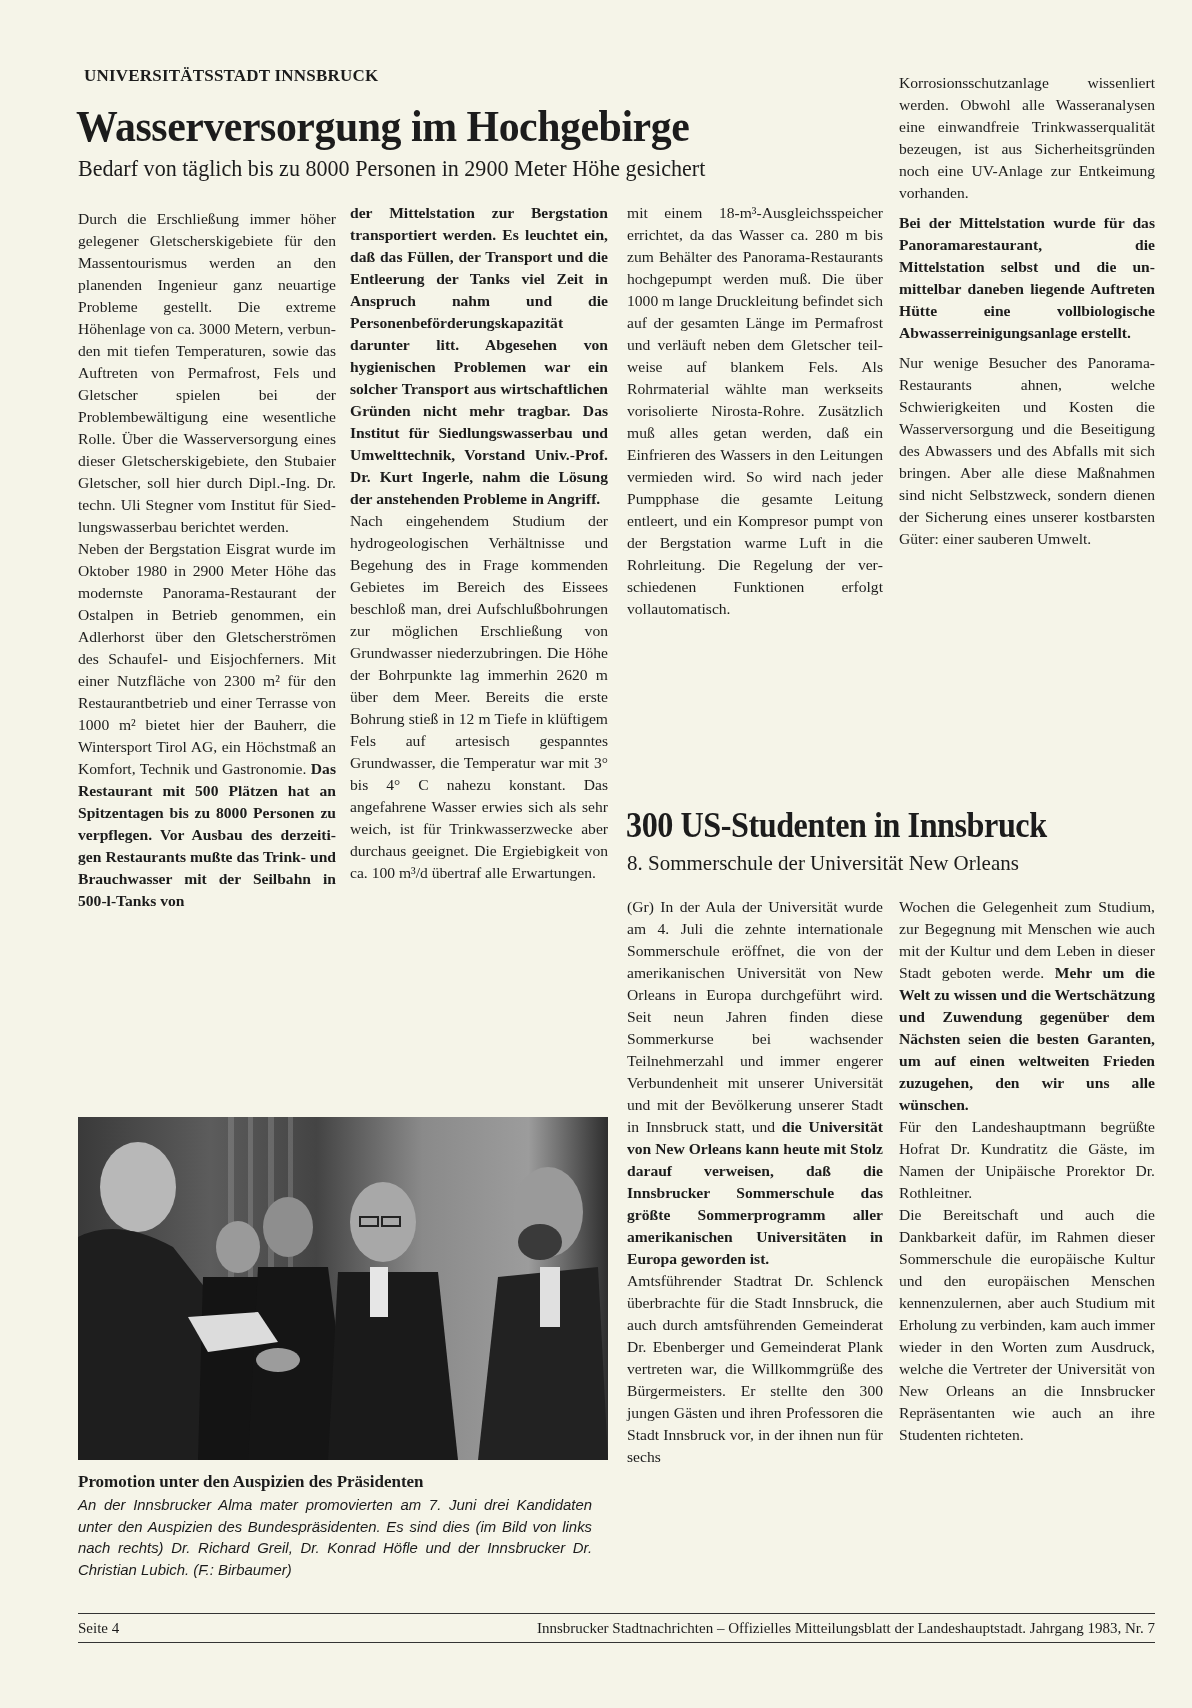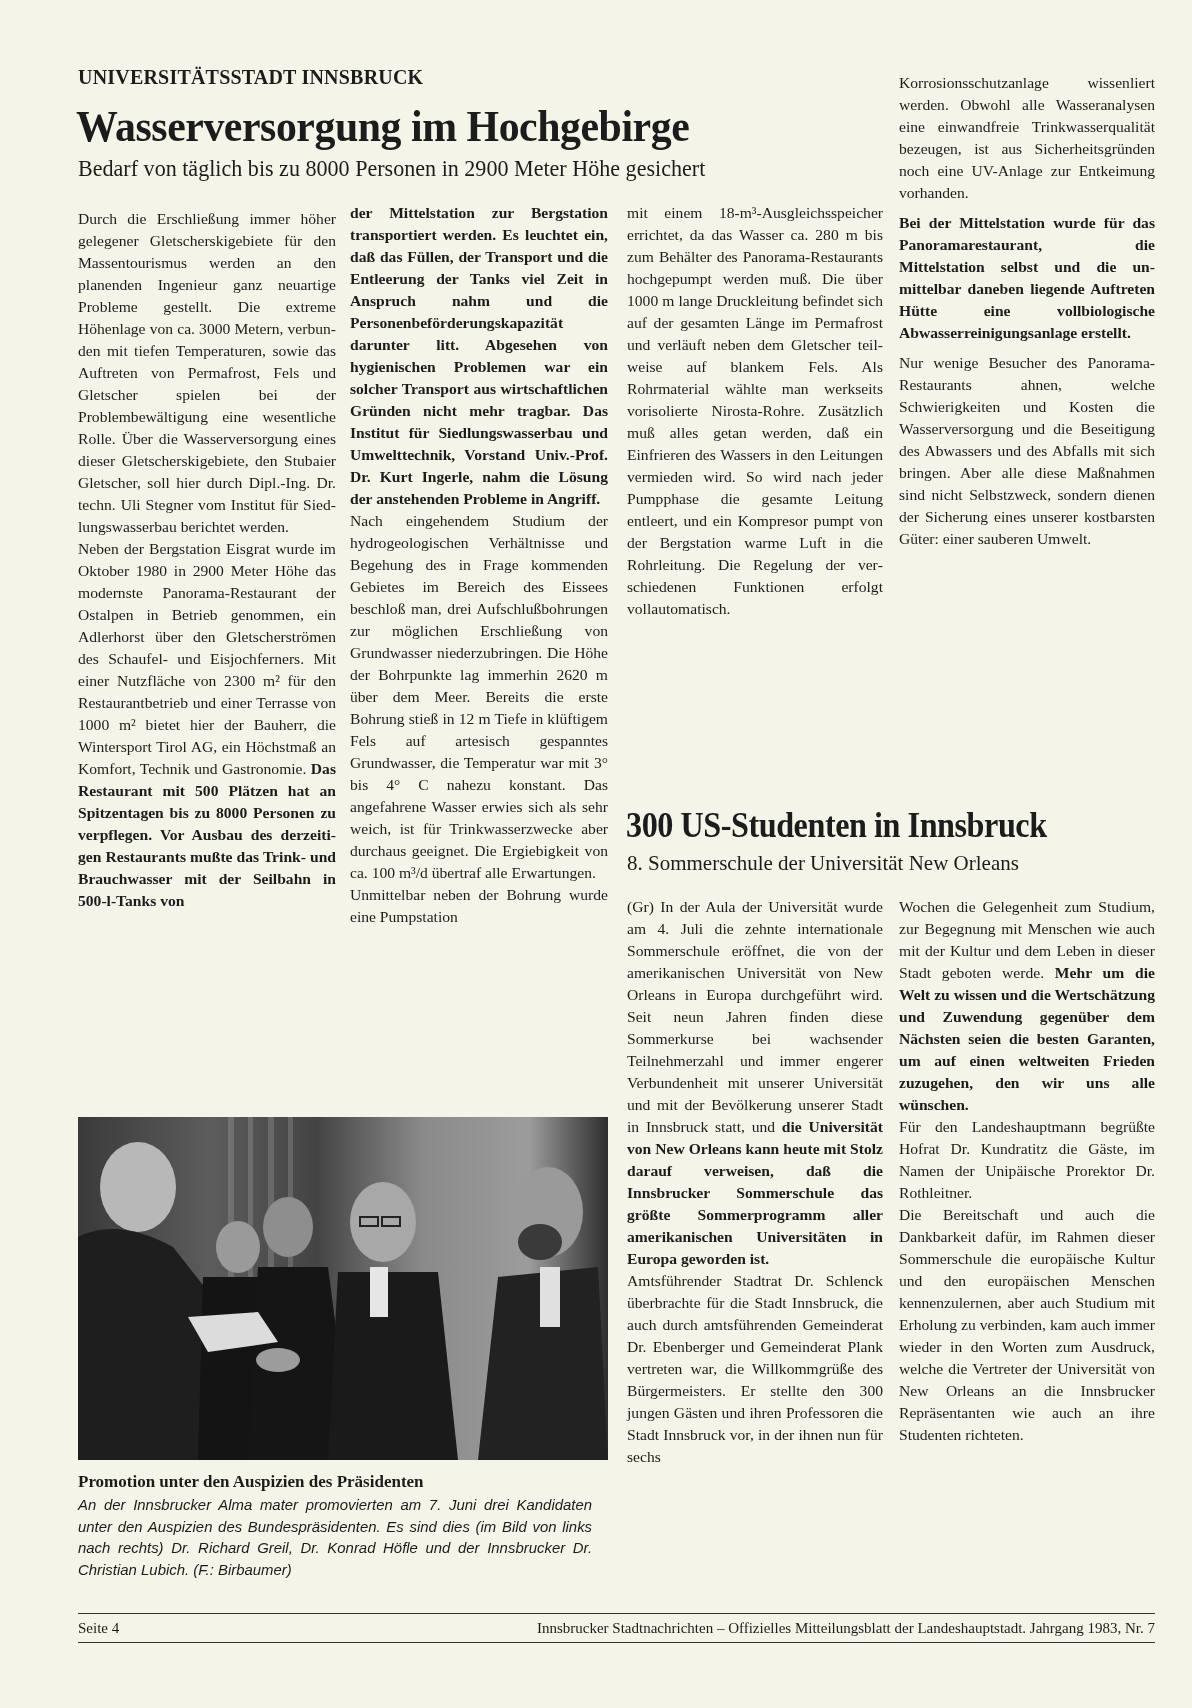--- a/index.html
+++ b/index.html
@@ -6,22 +6,22 @@
   body {
     width: 1192px; height: 1708px;
     background: #f5f4e8;
     position: relative;
     overflow: hidden;
     font-family: "Liberation Serif", "DejaVu Serif", serif;
     color: #1c1c1c;
   }
   .abs { position: absolute; }
   .kicker {
-    left: 78px; top: 66px;
-    font-weight: bold; font-size: 20px; letter-spacing: 0.2px;
+    left: 84px; top: 66px;
+    font-weight: bold; font-size: 17px; letter-spacing: 0.2px;
   }
   .headline {
     left: 76px; top: 100px;
     font-weight: bold; font-size: 45px; line-height: 52px;
     letter-spacing: -0.5px;
     transform: scaleX(0.93); transform-origin: left top;
   }
   .subhead {
     left: 78px; top: 155px;
     font-size: 23px; line-height: 28px;
@@ -86,21 +86,20 @@
 <div class="abs subhead">Bedarf von täglich bis zu 8000 Personen in 2900 Meter Höhe gesichert</div>
 
 <div class="col c1">
   <p>Durch die Erschließung immer höher gelegener Gletscherskige­biete für den Massentourismus werden an den planenden Inge­nieur ganz neuartige Probleme gestellt. Die extreme Höhenlage von ca. 3000 Metern, verbun­den mit tiefen Temperaturen, sowie das Auftreten von Per­mafrost, Fels und Gletscher spielen bei der Problembewälti­gung eine wesentliche Rolle. Über die Wasserversorgung ei­nes dieser Gletscherskigebiete, den Stubaier Gletscher, soll hier durch Dipl.-Ing. Dr. techn. Uli Stegner vom Institut für Sied­lungswasserbau berichtet wer­den.</p>
   <p><span>Neben der Bergstation Eisgrat wurde im Oktober 1980 in 2900 Meter Höhe das modernste Panorama-Restaurant der Ostalpen in Betrieb genommen, ein Adlerhorst über den Glet­scherströmen des Schaufel- und Eisjochferners. Mit einer Nutz­fläche von 2300 m² für den Re­staurantbetrieb und einer Ter­rasse von 1000 m² bietet hier der Bauherr, die Wintersport Tirol AG, ein Höchstmaß an Komfort, Technik und Gastro­nomie. </span><span class="b">Das Restaurant mit 500 Plätzen hat an Spitzentagen bis zu 8000 Personen zu verpfle­gen. Vor Ausbau des derzeiti­gen Restaurants mußte das Trink- und Brauchwasser mit der Seilbahn in 500-l-Tanks von</span></p>
 </div>
 
 <div class="col c2">
   <p class="b">der Mittelstation zur Bergsta­tion transportiert werden. Es leuchtet ein, daß das Füllen, der Transport und die Entleerung der Tanks viel Zeit in Anspruch nahm und die Personenbeför­derungskapazität darunter litt. Abgesehen von hygienischen Problemen war ein solcher Transport aus wirtschaftlichen Gründen nicht mehr tragbar. Das Institut für Siedlungswas­serbau und Umwelttechnik, Vorstand Univ.-Prof. Dr. Kurt Ingerle, nahm die Lösung der anstehenden Probleme in An­griff.</p>
   <p>Nach eingehendem Studium der hydrogeologischen Verhält­nisse und Begehung des in Fra­ge kommenden Gebietes im Be­reich des Eissees beschloß man, drei Aufschlußbohrungen zur möglichen Erschließung von Grundwasser niederzubringen. Die Höhe der Bohrpunkte lag immerhin 2620 m über dem Meer. Bereits die erste Bohrung stieß in 12 m Tiefe in klüftigem Fels auf artesisch gespanntes Grundwasser, die Temperatur war mit 3° bis 4° C nahezu kon­stant. Das angefahrene Wasser erwies sich als sehr weich, ist für Trinkwasserzwecke aber durchaus geeignet. Die Ergie­bigkeit von ca. 100 m³/d über­traf alle Erwartungen.</p>
-  <p>Unmittelbar neben der Boh­rung wurde eine Pumpstation</p>
 </div>
 
 <div class="col c3">
   <p>mit einem 18-m³-Ausgleichs­speicher errichtet, da das Was­ser ca. 280 m bis zum Behälter des Panorama-Restaurants hochgepumpt werden muß. Die über 1000 m lange Druckleitung befindet sich auf der gesamten Länge im Permafrost und ver­läuft neben dem Gletscher teil­weise auf blankem Fels. Als Rohrmaterial wählte man werk­seits vorisolierte Nirosta-Rohre. Zusätzlich muß alles ge­tan werden, daß ein Einfrieren des Wassers in den Leitungen vermieden wird. So wird nach jeder Pumpphase die gesamte Leitung entleert, und ein Kom­presor pumpt von der Bergsta­tion warme Luft in die Rohrlei­tung. Die Regelung der ver­schiedenen Funktionen erfolgt vollautomatisch.</p>
 </div>
 
 <div class="col c4">
   <p>Korrosionsschutzanlage wissen­liert werden. Obwohl alle Was­seranalysen eine einwandfreie Trinkwasserqualität bezeugen, ist aus Sicherheitsgründen noch eine UV-Anlage zur Entkei­mung vorhanden.</p>
   <p class="gap b">Bei der Mittelstation wurde für das Panoramarestaurant, die Mittelstation selbst und die un­mittelbar daneben liegende Auftreten Hütte eine vollbiolo­gische Abwasserreinigungsanla­ge erstellt.</p>
   <p class="gap">Nur wenige Besucher des Pan­orama-Restaurants ahnen, wel­che Schwierigkeiten und Kosten die Wasserversorgung und die Beseitigung des Abwassers und des Abfalls mit sich bringen. Aber alle diese Maßnahmen sind nicht Selbstzweck, sondern dienen der Sicherung eines un­serer kostbarsten Güter: einer sauberen Umwelt.</p>

